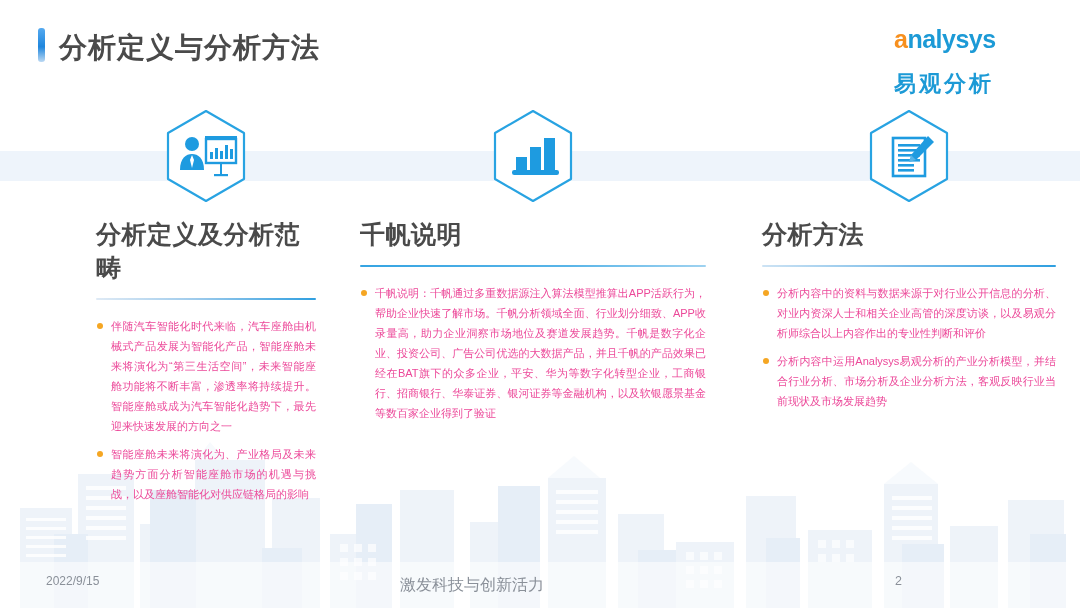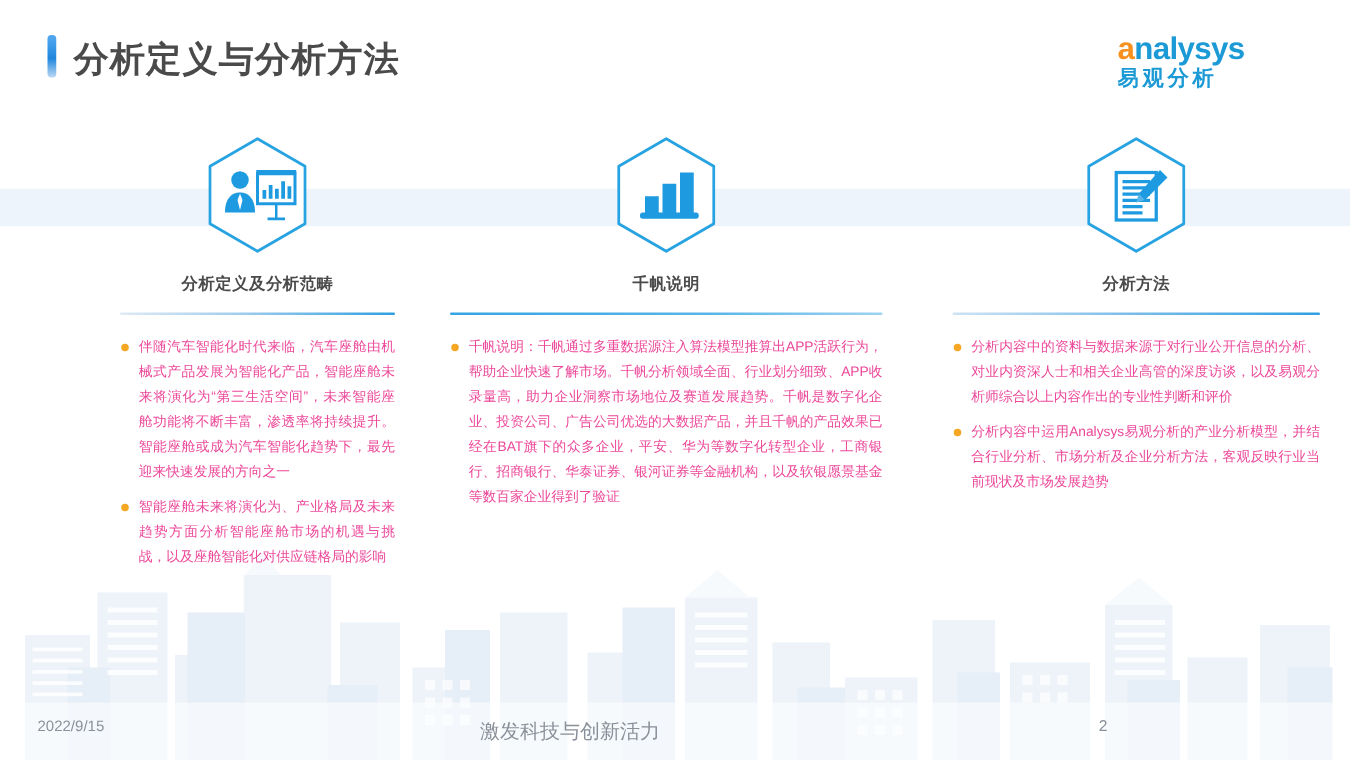--- a/index.html
+++ b/index.html
@@ -86,25 +86,25 @@
   .logo-mark {
     font-size: 25px;
     font-weight: bold;
     line-height: 1.05;
     letter-spacing: -0.5px;
     white-space: nowrap;
   }
   .logo-a { color: #f7901e; }
   .logo-rest { color: #1c9ad6; }
   .logo-cn {
-    font-size: 17px;
+    font-size: 22px;
     font-weight: bold;
     color: #1c9ad6;
     letter-spacing: 3px;
-    margin-top: 2px;
+    margin-top: 20px;
     line-height: 1.1;
   }
 
   
   .columns {
     position: absolute;
     left: 0;
     top: 104px;
     width: 1080px;
     z-index: 3;
@@ -125,22 +125,21 @@
     height: 104px;
   }
   .hex {
     position: relative;
     width: 86px;
     height: 96px;
   }
   .hex svg { display: block; }
 
   .col-head {
-    text-align: center;
-    font-size: 13px;
+    font-size: 25px;
     font-weight: bold;
     color: #4a4a4a;
     margin-top: 10px;
     letter-spacing: 0.5px;
   }
   .divider {
     height: 2px;
     margin-top: 14px;
     border-radius: 1px;
   }
@@ -170,21 +169,21 @@
     top: 7px;
     width: 6px;
     height: 6px;
     border-radius: 50%;
     background: #f5a623;
   }
 
   
   .footer {
     position: absolute;
-    left: 0;
+    left: 16px;
     bottom: 0;
     width: 912px;
     height: 46px;
     z-index: 4;
   }
   .footer-date {
     position: absolute;
     left: 30px;
     top: 12px;
     font-size: 12px;

